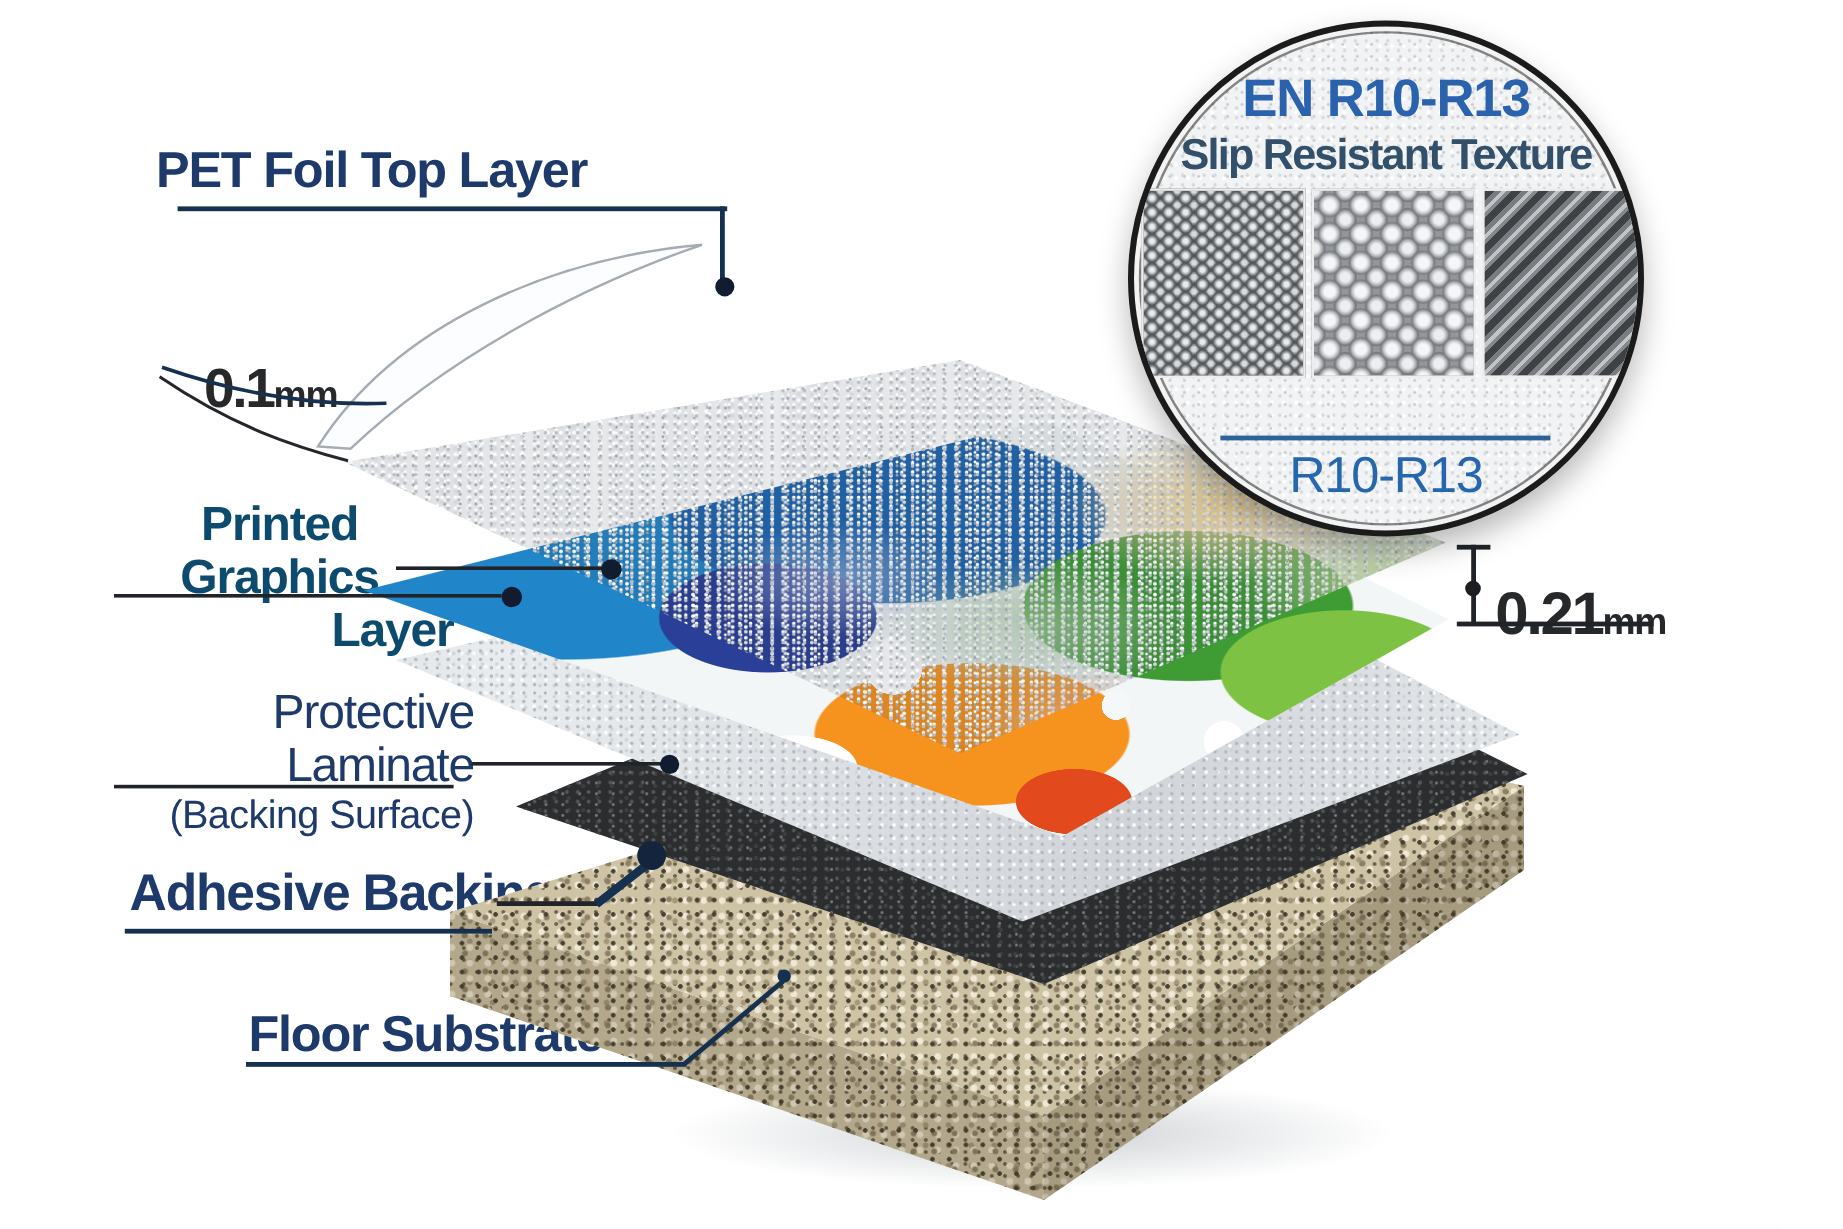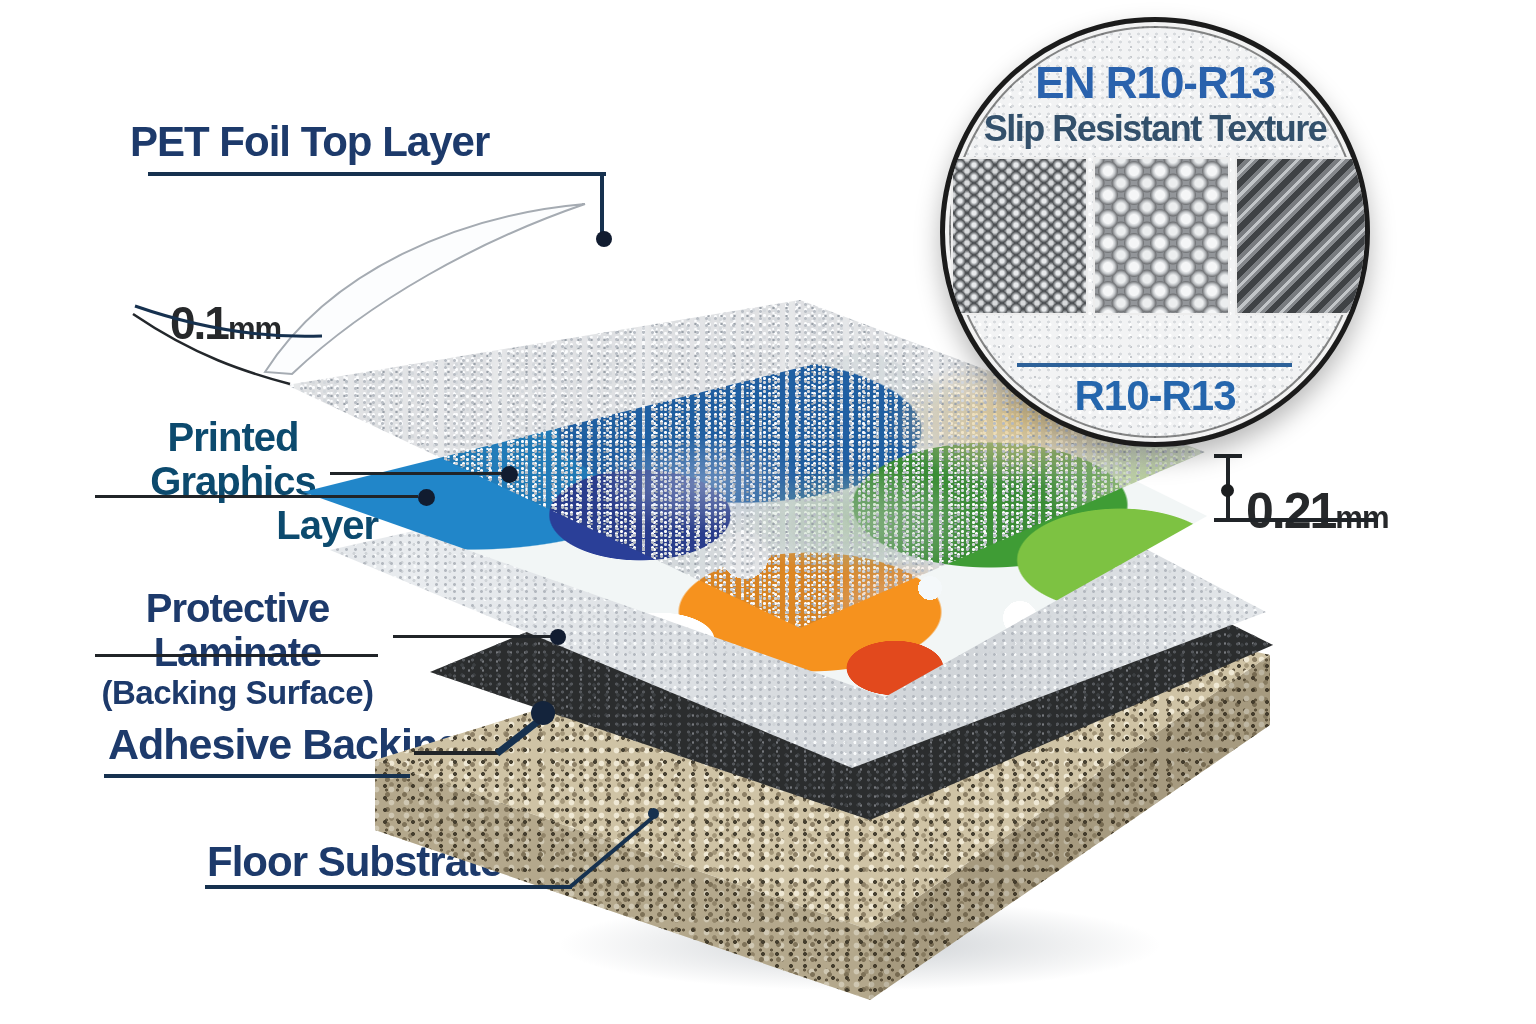--- a/index.html
+++ b/index.html
@@ -101,22 +101,22 @@
   .lbl-01{left:170px;top:280px;font-size:46px;letter-spacing:-2px;}
   .lbl-01 .unit,.lbl-015 .unit{font-size:31px;letter-spacing:-1px;}
   .blk-printed{left:88px;top:415px;width:290px;text-align:center;position:absolute;
     color:#0c4a6e;font-weight:bold;letter-spacing:-1px;}
   .blk-printed .l1{font-size:40px;line-height:44px;}
   .blk-printed .l2{font-size:40px;line-height:44px;text-align:right;}
   .ld-printed1{left:330px;top:472px;width:180px;height:3px;z-index:66;}
   .d-printed1{left:501px;top:466px;width:17px;height:17px;z-index:66;}
   .ld-printed2{left:95px;top:495px;width:323px;height:3px;z-index:66;}
   .d-printed2{left:418px;top:489px;width:17px;height:17px;z-index:66;}
-  .blk-laminate{left:80px;top:572px;width:315px;text-align:center;position:absolute;
-    color:#1d3a6b;font-weight:bold;letter-spacing:-1px;margin-top:14px;}
+  .blk-laminate{left:80px;top:572px;width:315px;text-align:right;position:absolute;
+    color:#1d3a6b;font-weight:normal;letter-spacing:-1px;}
   .blk-laminate .l1{font-size:40px;line-height:44px;}
   .blk-laminate .l2{font-size:33px;line-height:38px;letter-spacing:-0.5px;}
   .ld-laminate{left:393px;top:635px;width:158px;height:3px;z-index:66;}
   .d-laminate{left:550px;top:629px;width:16px;height:16px;z-index:66;}
   .u-laminate{left:95px;top:654px;width:283px;height:3px;z-index:66;}
   .lbl-adh{left:108px;top:720px;font-size:43px;}
   .u-adh{left:104px;top:774px;width:306px;height:4px;z-index:66;}
   .ld-adh{left:414px;top:751px;width:85px;height:4px;z-index:66;}
   .diag-adh{left:497px;top:750px;width:58px;height:7px;transform:rotate(-38deg);
     transform-origin:0 50%;z-index:66;}
@@ -158,21 +158,21 @@
     background-image:
       radial-gradient(circle,#f5f6f7 0 4.5px,#c3c6c9 7px,#77797c 9.5px,transparent 10.5px),
       radial-gradient(circle,#eceeef 0 4px,#b5b8bb 6.5px,#6f7174 9px,transparent 10px);
     background-size:26px 24px,26px 24px;background-position:0 0,13px 12px;}
   .tile3{left:290px;background:repeating-linear-gradient(135deg,
       #3f4245 0 6px,#797c80 6px 10px,#c2c5c8 10px 13px,#85888c 13px 16px);}
   .inset-caption{position:absolute;left:0;right:0;top:300px;text-align:center;
     font-size:36px;font-weight:bold;color:#394247;letter-spacing:-1.5px;}
   .inset-underline{position:absolute;left:72px;top:341px;width:275px;height:4px;background:#2d6199;}
   .inset-rating{position:absolute;left:0;right:0;top:350px;text-align:center;
-    font-size:42px;font-weight:bold;color:#2566ad;letter-spacing:-1px;}
+    font-size:42px;font-weight:normal;color:#2566ad;letter-spacing:-1px;}
 </style>
 </head>
 <body>
 
 <div class="stage">
 
   <div class="floor-shadow"></div>
 
   <div class="layer granite slab-left"></div>
   <div class="layer granite slab-right"></div>

